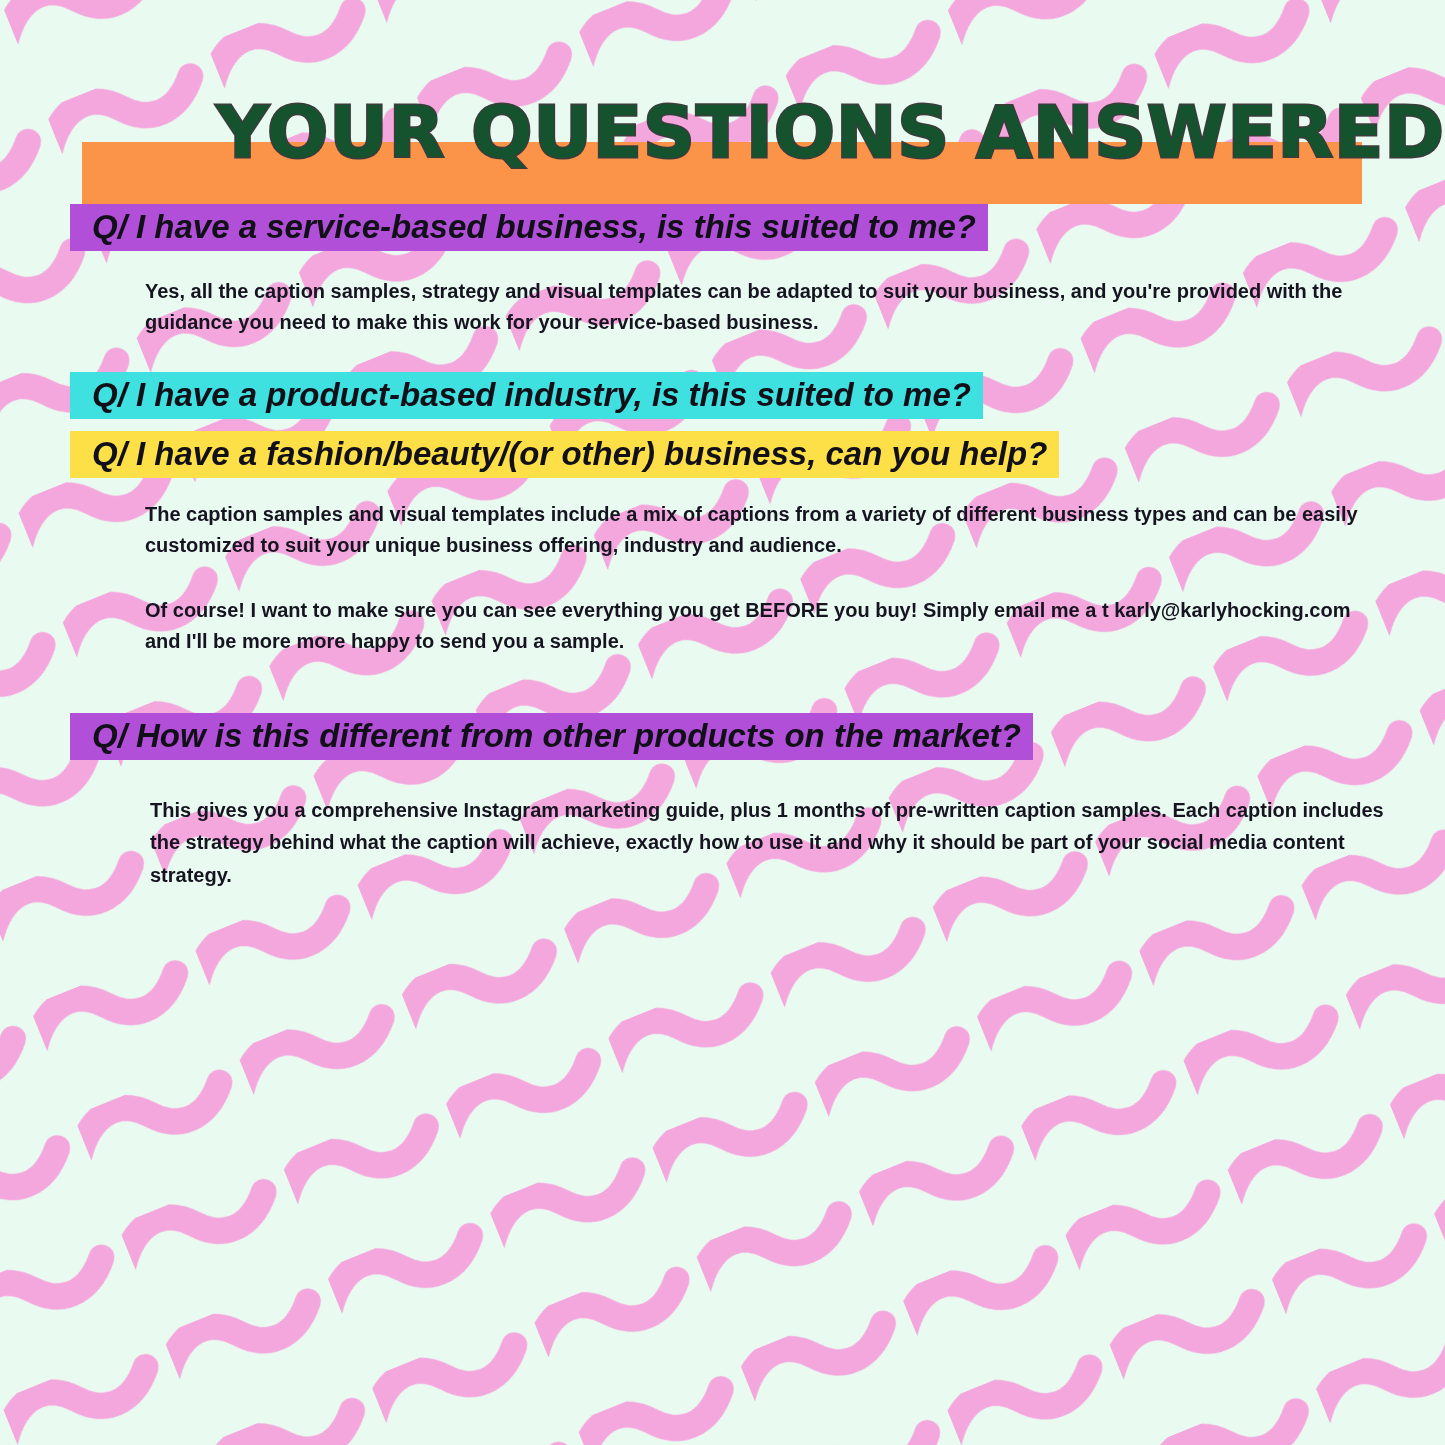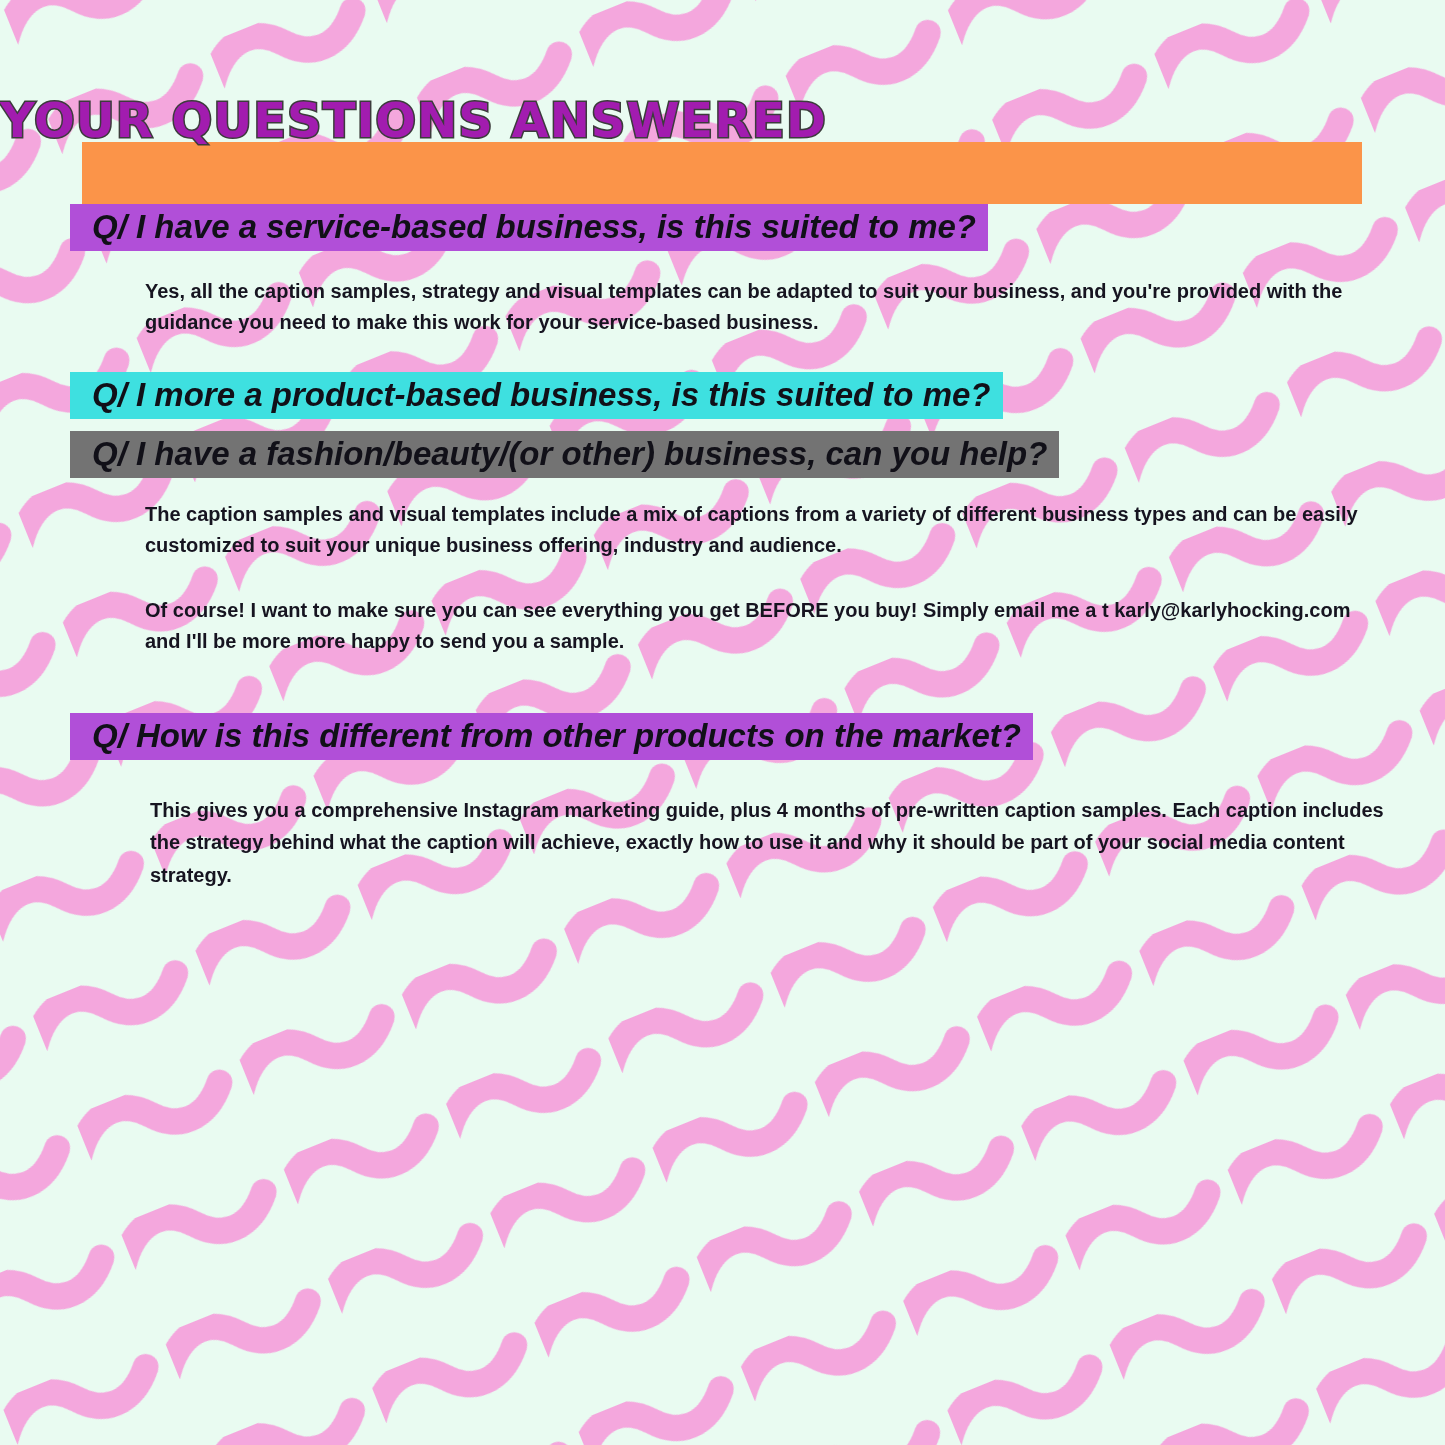--- a/index.html
+++ b/index.html
@@ -54,26 +54,26 @@
     top: 142px;
     width: 1280px;
     height: 62px;
     background: #fb9449;
   }
   .header-title {
     position: absolute;
     left: 0;
     top: 96px;
     width: 1445px;
-    text-align: left;
+    text-align: right;
     font-family: "DejaVu Sans", sans-serif;
     font-weight: bold;
-    font-size: 48px;
+    font-size: 72px;
     letter-spacing: 1px;
-    color: #a21caf;
+    color: #14532d;
     -webkit-text-stroke: 3px #3c3c3c;
     paint-order: stroke fill;
     text-transform: uppercase;
     line-height: 1;
     white-space: nowrap;
   }
 
   
   .faq-list {
     margin: 0;
@@ -95,21 +95,21 @@
     font-size: 33px;
     line-height: 1.65;
     color: #111018;
     padding: 4px 12px 6px 22px;
     box-decoration-break: clone;
     font-style: italic;
     -webkit-box-decoration-break: clone;
   }
   .hl-purple { background: #b14fd8; }
   .hl-cyan   { background: #3ee0e0; }
-  .hl-violet { background: #737373; }
+  .hl-violet { background: #fde047; }
 
   .a-text {
     margin: 18px 60px 30px 145px;
     font-family: "Liberation Sans", sans-serif;
     font-weight: bold;
     font-size: 20px;
     line-height: 1.55;
     color: #161420;
   }
   .a-1 { margin-top: 22px; }
@@ -144,37 +144,37 @@
 
       <div class="faq-item">
         <div class="q-line">
           <span class="q-text hl-purple">Q/ I have a service-based business, is this suited to me?</span>
         </div>
         <div class="a-text a-1">Yes, all the caption samples, strategy and visual templates can be adapted to suit your business, and you're provided with the guidance you need to make this work for your service-based business.</div>
       </div>
 
       <div class="faq-item">
         <div class="q-line">
-          <span class="q-text hl-cyan">Q/ I more a product-based business, is this suited to me?</span>
+          <span class="q-text hl-cyan">Q/ I have a product-based industry, is this suited to me?</span>
         </div>
       </div>
 
       <div class="faq-item">
         <div class="q-line">
           <span class="q-text hl-violet">Q/ I have a fashion/beauty/(or other) business, can you help?</span>
         </div>
         <div class="a-text">The caption samples and visual templates include a mix of captions from a variety of different business types and can be easily customized to suit your unique business offering, industry and audience.</div>
       </div>
 
       <div class="faq-item">
         <div class="a-text a-4">Of course! I want to make sure you can see everything you get BEFORE you buy! Simply email me a t karly@karlyhocking.com and I'll be more more happy to send you a sample.</div>
       </div>
 
       <div class="faq-item">
         <div class="q-line">
           <span class="q-text hl-purple">Q/ How is this different from other products on the market?</span>
         </div>
-        <div class="a-text a-5">This gives you a comprehensive Instagram marketing guide, plus 4 months of pre-written caption samples. Each caption includes the strategy behind what the caption will achieve, exactly how to use it and why it should be part of your social media content strategy.</div>
+        <div class="a-text a-5">This gives you a comprehensive Instagram marketing guide, plus 1 months of pre-written caption samples. Each caption includes the strategy behind what the caption will achieve, exactly how to use it and why it should be part of your social media content strategy.</div>
       </div>
 
     </div>
   </div>
 </div>
 
 </body></html>

